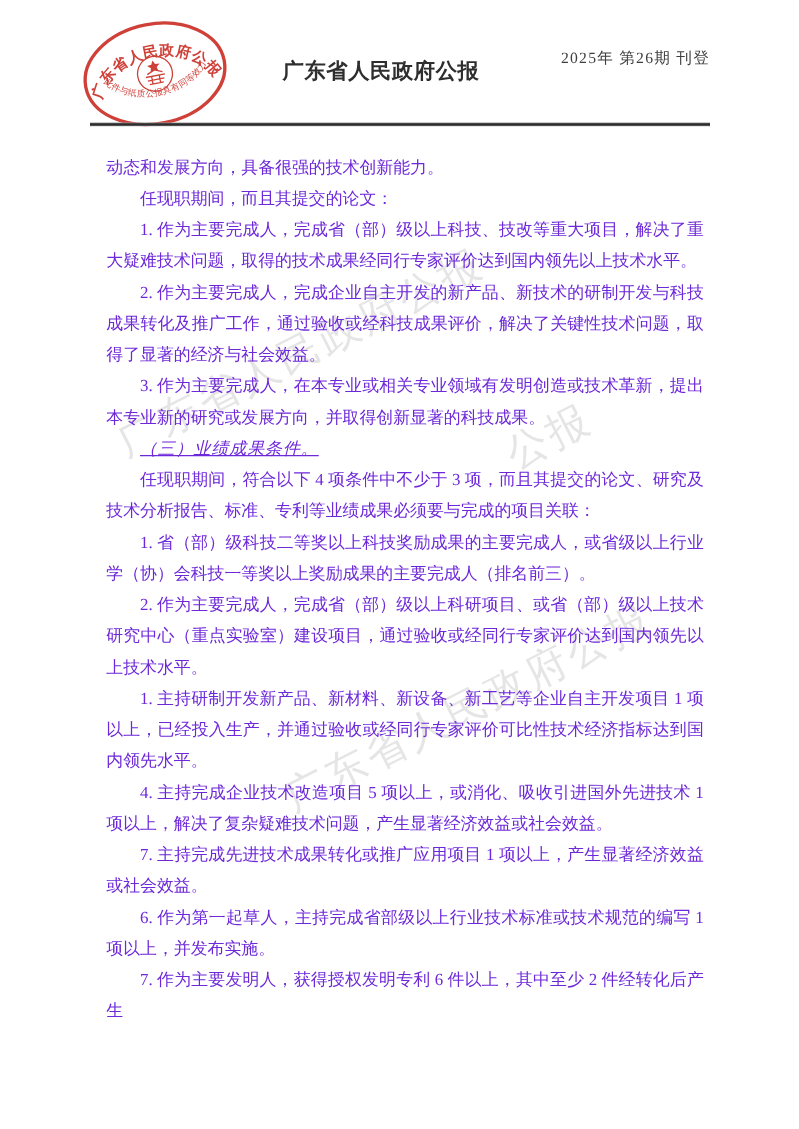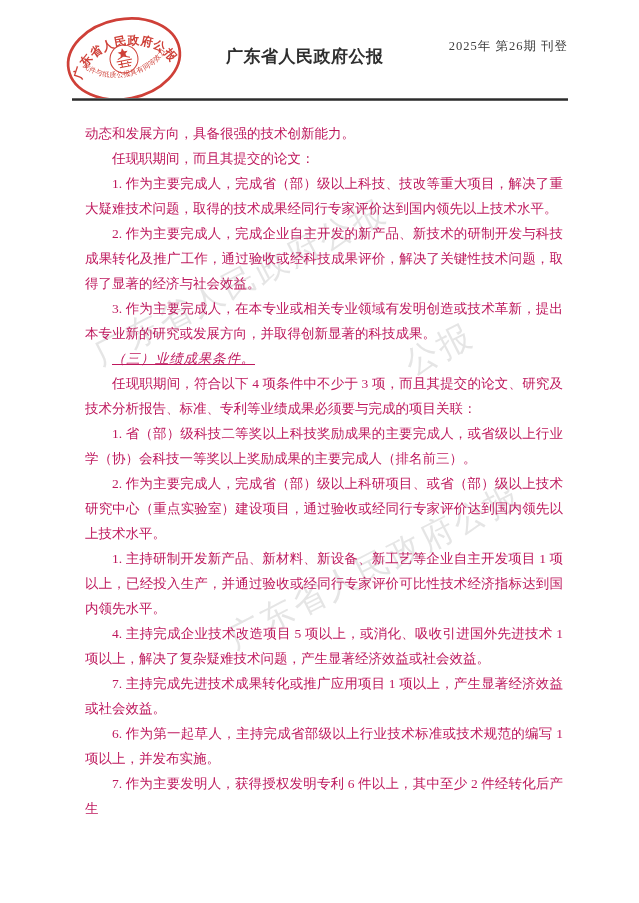--- a/index.html
+++ b/index.html
@@ -57,21 +57,21 @@
 
   
   .doc-body{
     position:absolute;left:85px;top:121px;width:478px;
     z-index:1;
   }
   .para{
     margin:0;
     font-size:13.5px;
     line-height:25px;
-    color:#be185d;
+    color:#6d28d9;
     text-align:justify;
     text-justify:inter-character;
     text-indent:2em;
   }
   .para.no-indent{text-indent:0;}
   .para.kai{font-style:italic;letter-spacing:.8px;text-decoration:underline;}
 </style>
 </head>
 <body>
 

